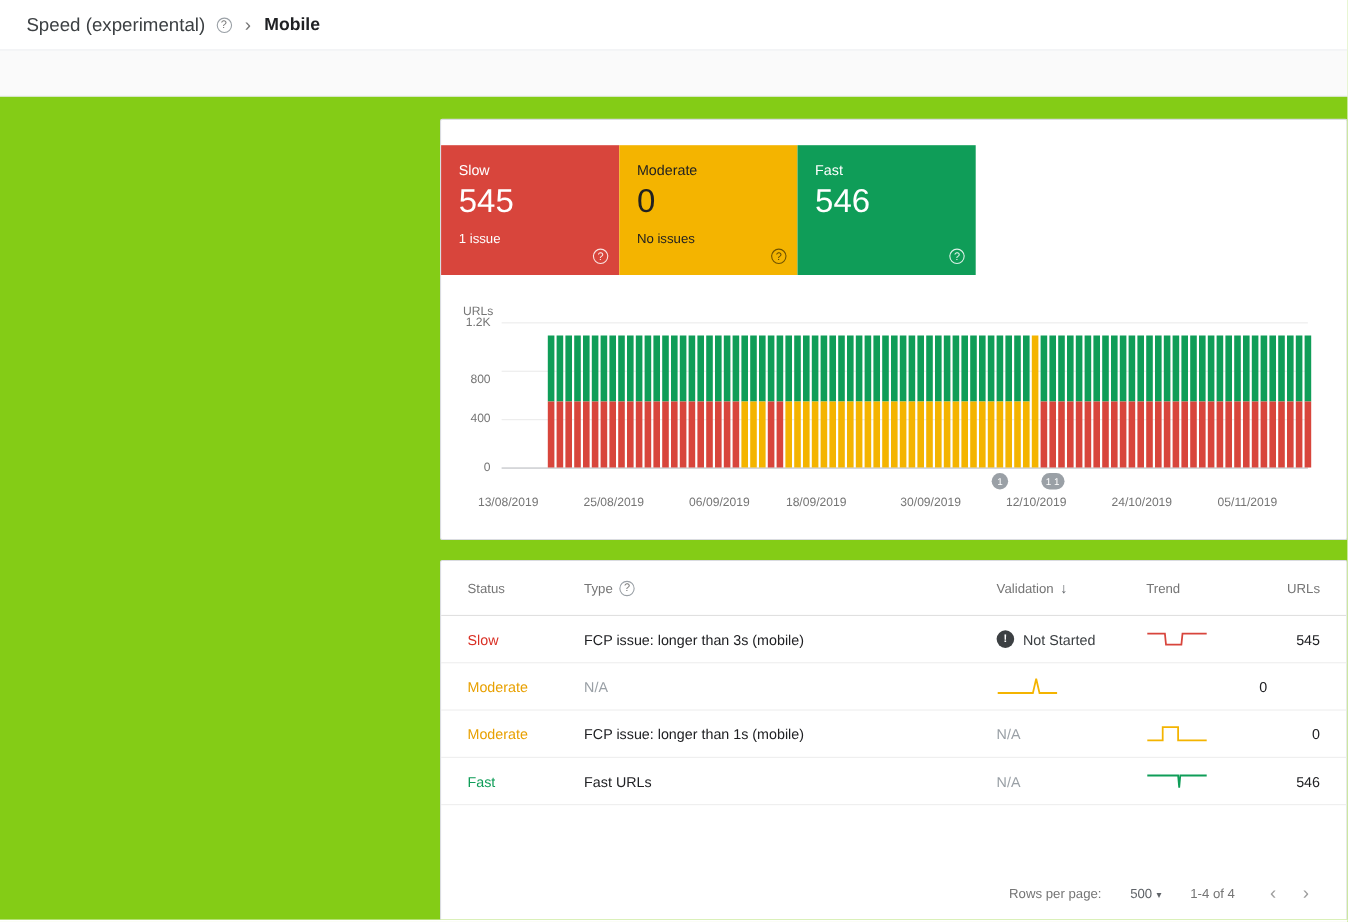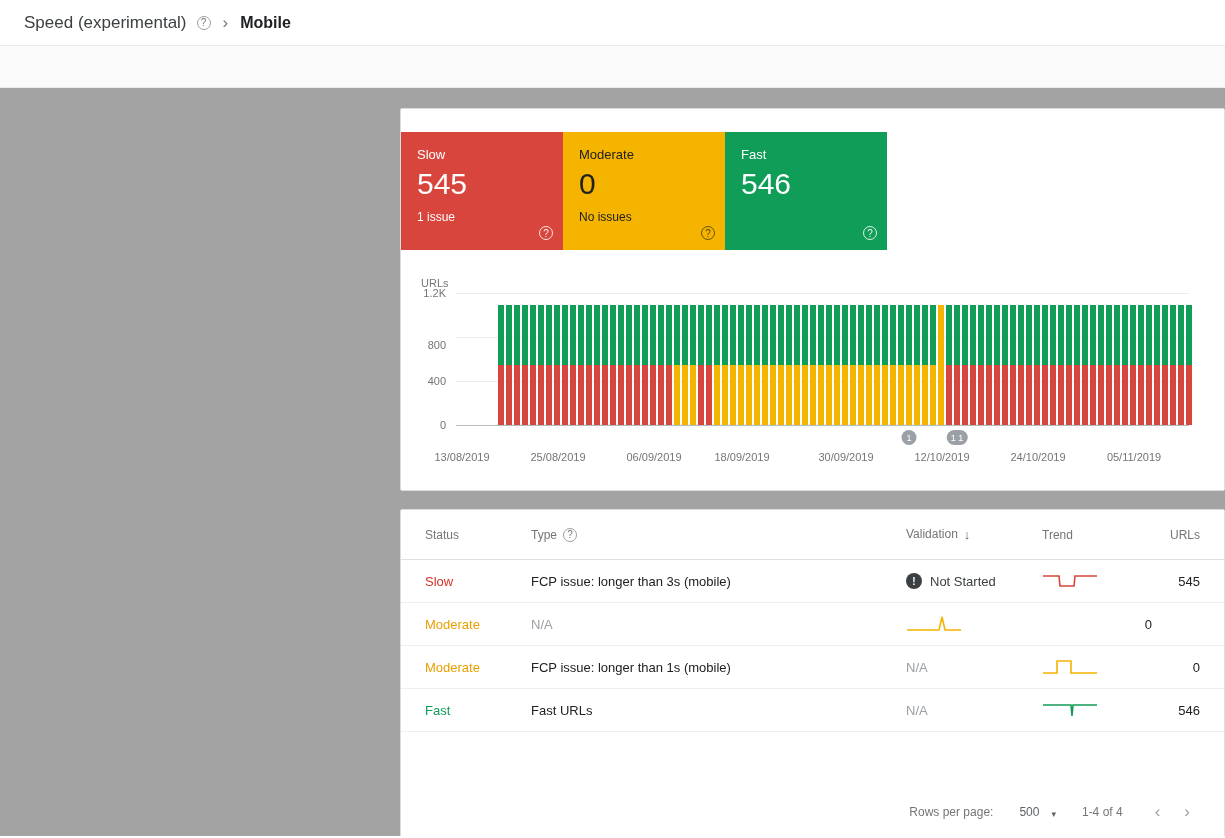--- a/index.html
+++ b/index.html
@@ -11,21 +11,21 @@
     background:#fff;border-bottom:1px solid #e8eaed}
   .topbar .title{font-size:17px;color:#3c4043}
   .qmark{display:inline-flex;align-items:center;justify-content:center;
     width:14px;height:14px;border:1px solid #9aa0a6;border-radius:50%;
     font-size:10px;color:#757575;flex:none}
   .crumb-sep{color:#757575;font-size:17px;line-height:1;margin:0 2px}
   .crumb-current{font-size:16px;font-weight:700;color:#202124}
 
   .subbar{height:42px;background:#fafafa;border-bottom:1px solid #e8eaed}
 
-  main{height:748px;background:#a3a3a3;padding:20px 0 0 400px;overflow:hidden}
+  main{height:748px;background:#84cc16;padding:20px 0 0 400px;overflow:hidden}
   .card{background:#fff;border:1px solid #dadce0;border-radius:2px;width:825px}
 
   
   .summary-row{display:flex;margin-top:23px}
   .sum-box{width:162px;height:118px;position:relative;padding:15px 12px 12px 16px;color:#fff;cursor:pointer}
   .sum-box.dark{color:#212121}
   .sum-label{font-size:13px}
   .sum-value{font-size:30px;margin-top:5px;font-weight:400}
   .sum-sub{font-size:12px;margin-top:9px}
   .sum-q{position:absolute;right:10px;bottom:10px;width:14px;height:14px;border-radius:50%;
@@ -52,33 +52,33 @@
   
   .details-card{margin-top:18px;height:330px;display:flex;flex-direction:column;overflow:hidden}
   .details-head{display:flex;align-items:center;justify-content:space-between;padding:16px 26px 12px 24px}
   .details-head h2{font-size:18px;font-weight:400;color:#202124}
   .head-icons{display:flex;gap:28px}
   .icon-btn{cursor:pointer;display:flex;align-items:center}
 
   .thead,.trow{display:grid;grid-template-columns:106px 375px 136px 110px 1fr;
     padding:0 24px;align-items:center}
   .thead{height:50px;border-bottom:1px solid #e0e0e0;font-size:12px;color:#757575}
-  .th{display:flex;align-items:flex-start;gap:6px;cursor:pointer}
+  .th{display:flex;align-items:center;gap:6px;cursor:pointer}
   .th.right,.trow .right{justify-content:flex-end;text-align:right}
   .sort{font-size:13px;color:#5f6368}
   .trow{height:43px;border-bottom:1px solid #eeeeee;font-size:13px;cursor:pointer}
   .vcell{display:flex;align-items:center;color:#3c4043}
   .vcell.na{color:#9aa0a6}
   .excl{width:16px;height:16px;border-radius:50%;background:#3c4043;color:#fff;
     font-size:10px;font-weight:700;display:inline-flex;align-items:center;justify-content:center;margin-right:8px;flex:none}
   .spark{display:block}
 
   .tfoot{margin-top:auto;display:flex;justify-content:flex-end;align-items:center;
     gap:26px;padding:0 28px;height:52px;font-size:12px;color:#757575}
-  .rpp{display:inline-flex;align-items:flex-end;gap:12px;cursor:pointer;color:#5f6368}
+  .rpp{display:inline-flex;align-items:flex-end;gap:4px;cursor:pointer;color:#5f6368}
   .caret{font-size:9px;color:#5f6368}
   .pg{font-size:17px;color:#9e9e9e;cursor:pointer;padding:0 6px}
   .pg.next{margin-left:-14px}
 </style>
 </head>
 <body>
 
 <header class="topbar">
   <span class="title">Speed (experimental)</span>
   <span class="qmark">?</span>

